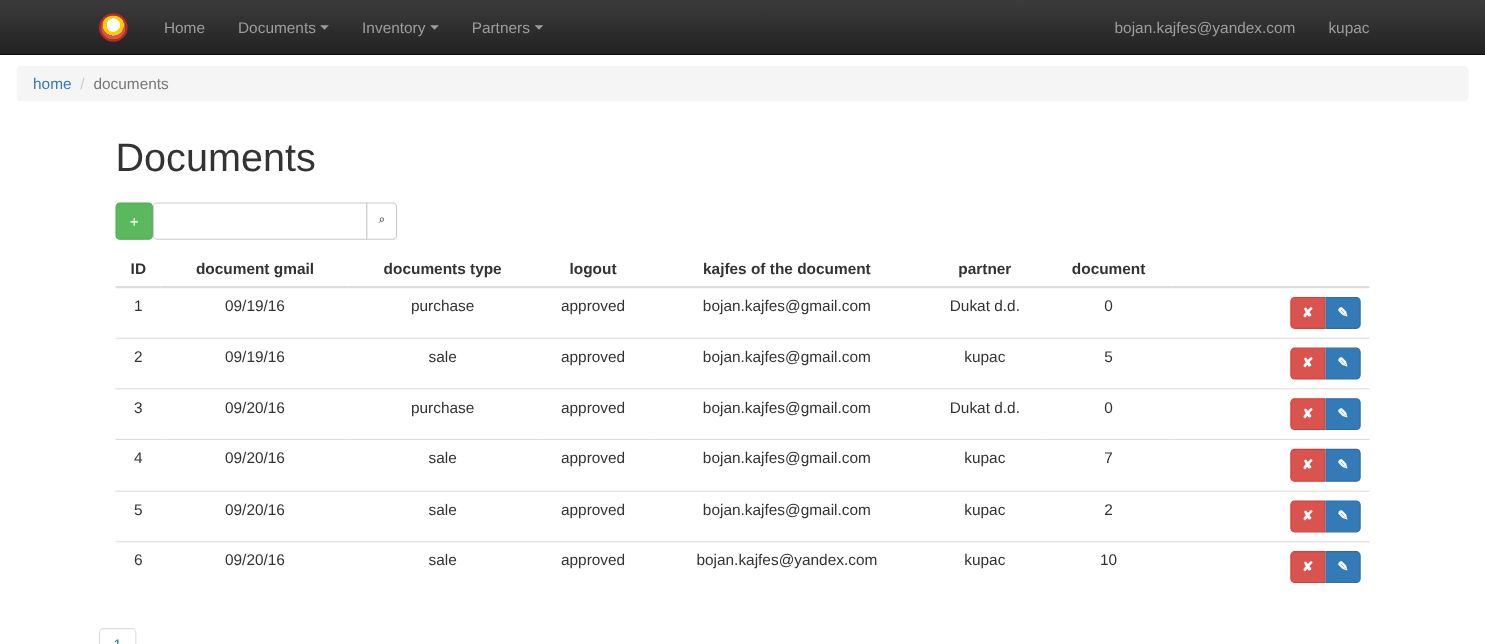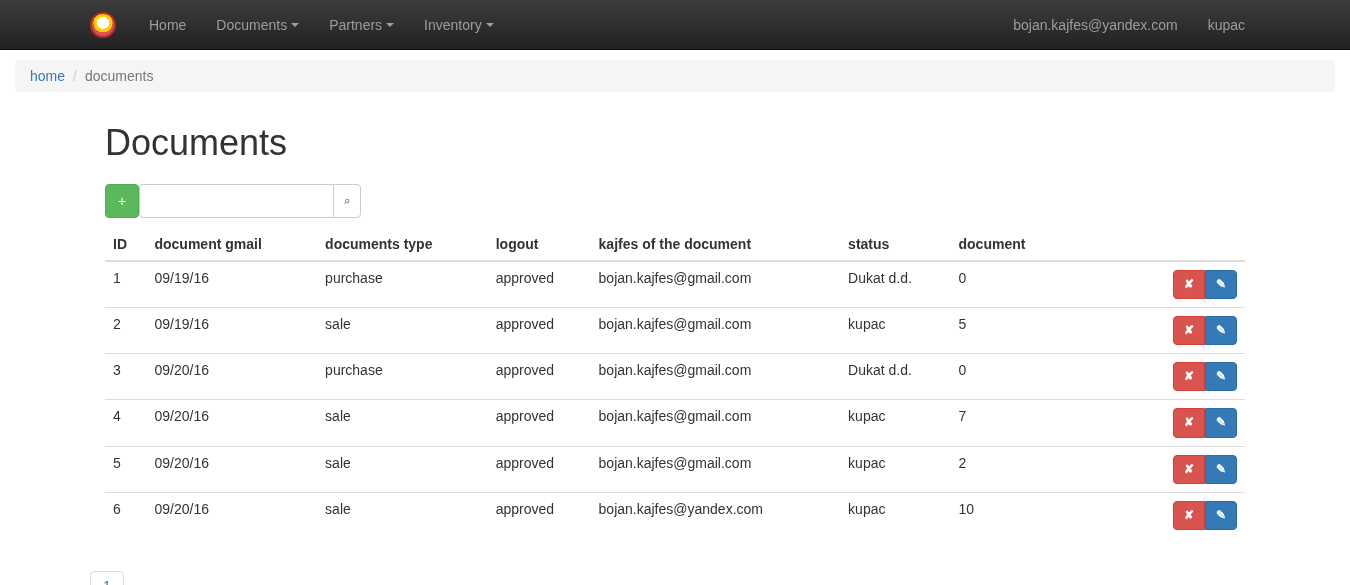--- a/index.html
+++ b/index.html
@@ -112,21 +112,21 @@
     margin-left: -1px;
     padding: 6px 10px;
     font-size: 11px;
   }
   table.table {
     width: 100%;
     border-collapse: collapse;
     margin-bottom: 20px;
   }
   table.table th, table.table td {
-    text-align: left;
+    text-align: center;
     padding: 8px;
     border-top: 1px solid #ddd;
     vertical-align: top;
   }
   table.table thead th {
     border-top: none;
     border-bottom: 2px solid #ddd;
     font-weight: 700;
   }
   .btn-group { display: inline-flex; float: right; }
@@ -158,25 +158,25 @@
 <nav class="navbar">
   <div class="navbar-inner">
     <div class="navbar-left">
       <div class="navbar-brand"></div>
       <a class="nav-link">Home</a>
       <a class="nav-link">
         <span>Documents</span>
         <span class="caret"></span>
       </a>
       <a class="nav-link">
-        <span>Partners</span>
+        <span>Inventory</span>
         <span class="caret"></span>
       </a>
       <a class="nav-link">
-        <span>Inventory</span>
+        <span>Partners</span>
         <span class="caret"></span>
       </a>
     </div>
     <div class="navbar-right">
       <a class="nav-link">bojan.kajfes@yandex.com</a>
       <a class="nav-link">kupac</a>
     </div>
   </div>
 </nav>
 
@@ -199,21 +199,21 @@
   </div>
 
   <table class="table">
     <thead>
       <tr>
         <th>ID</th>
         <th>document gmail</th>
         <th>documents type</th>
         <th>logout</th>
         <th>kajfes of the document</th>
-        <th>status</th>
+        <th>partner</th>
         <th>document</th>
         <th></th>
       </tr>
     </thead>
     <tbody id="table-body">
         <tr>
           <td>1</td>
           <td>09/19/16</td>
           <td>purchase</td>
           <td>approved</td>

